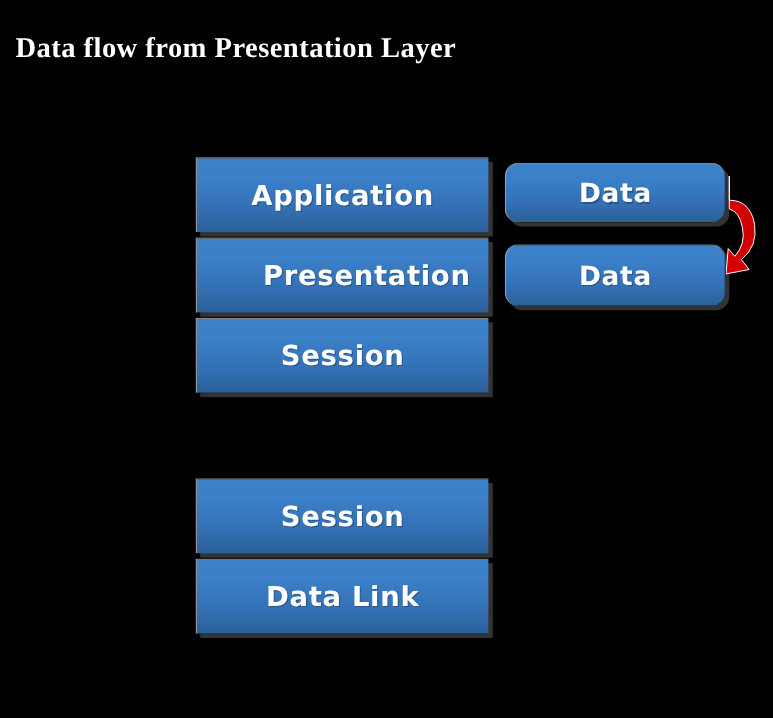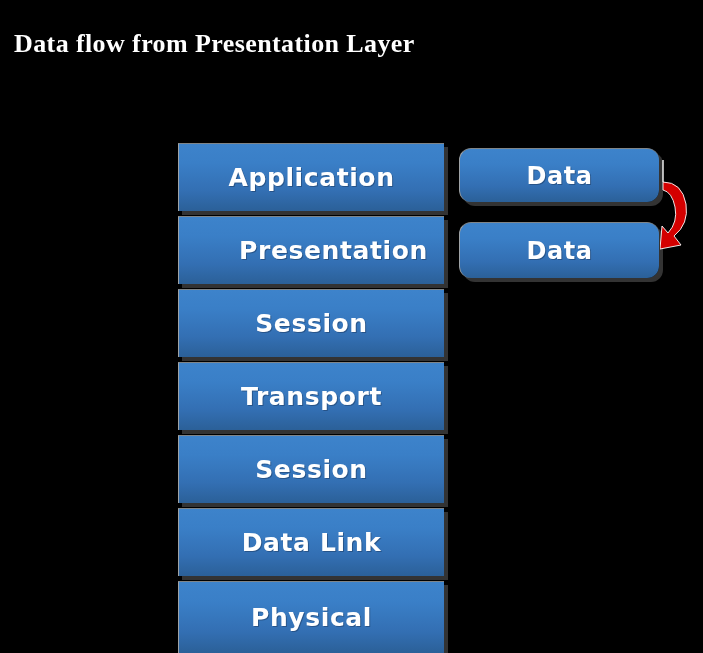--- a/index.html
+++ b/index.html
@@ -102,31 +102,25 @@
 
   <div class="blue-box layer-box l0">
     <span class="box-label">Application</span>
   </div>
   <div class="blue-box layer-box l1">
     <span class="box-label">Presentation</span>
   </div>
   <div class="blue-box layer-box l2">
     <span class="box-label">Session</span>
   </div>
-  <div class="blue-box layer-box l3">
-    <span class="box-label">Transport</span>
-  </div>
   <div class="blue-box layer-box l4">
     <span class="box-label">Session</span>
   </div>
   <div class="blue-box layer-box l5">
     <span class="box-label">Data Link</span>
-  </div>
-  <div class="blue-box layer-box l6">
-    <span class="box-label">Physical</span>
   </div>
 
   <div class="blue-box data-box d0">
     <span class="box-label">Data</span>
   </div>
   <div class="blue-box data-box d1">
     <span class="box-label">Data</span>
   </div>
 
   <svg id="flow-arrow" viewBox="0 0 43 110" xmlns="http://www.w3.org/2000/svg">

